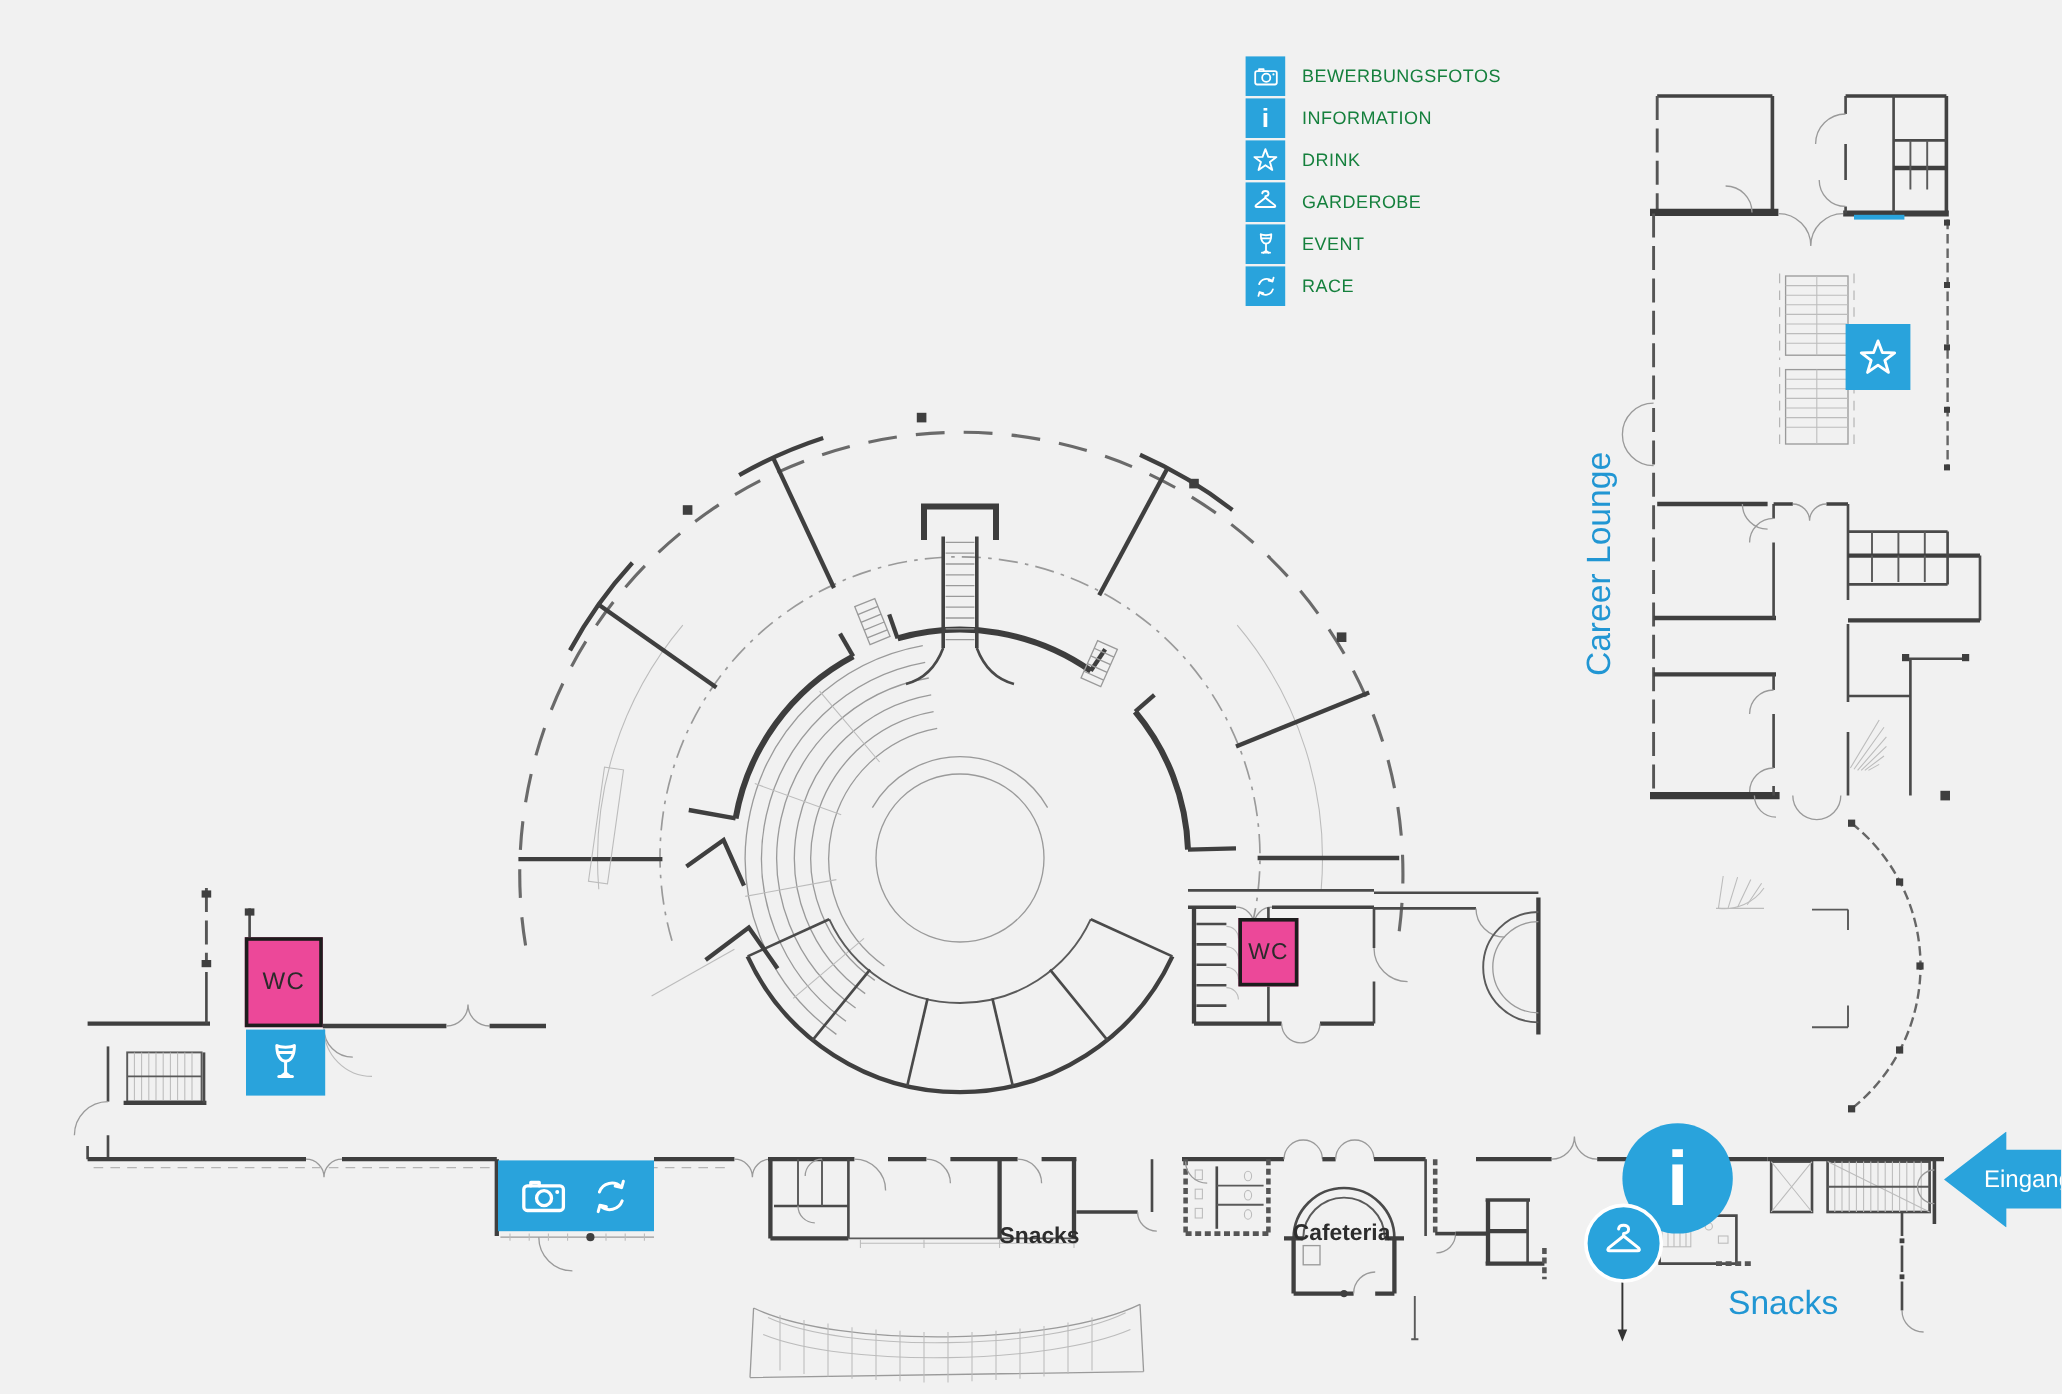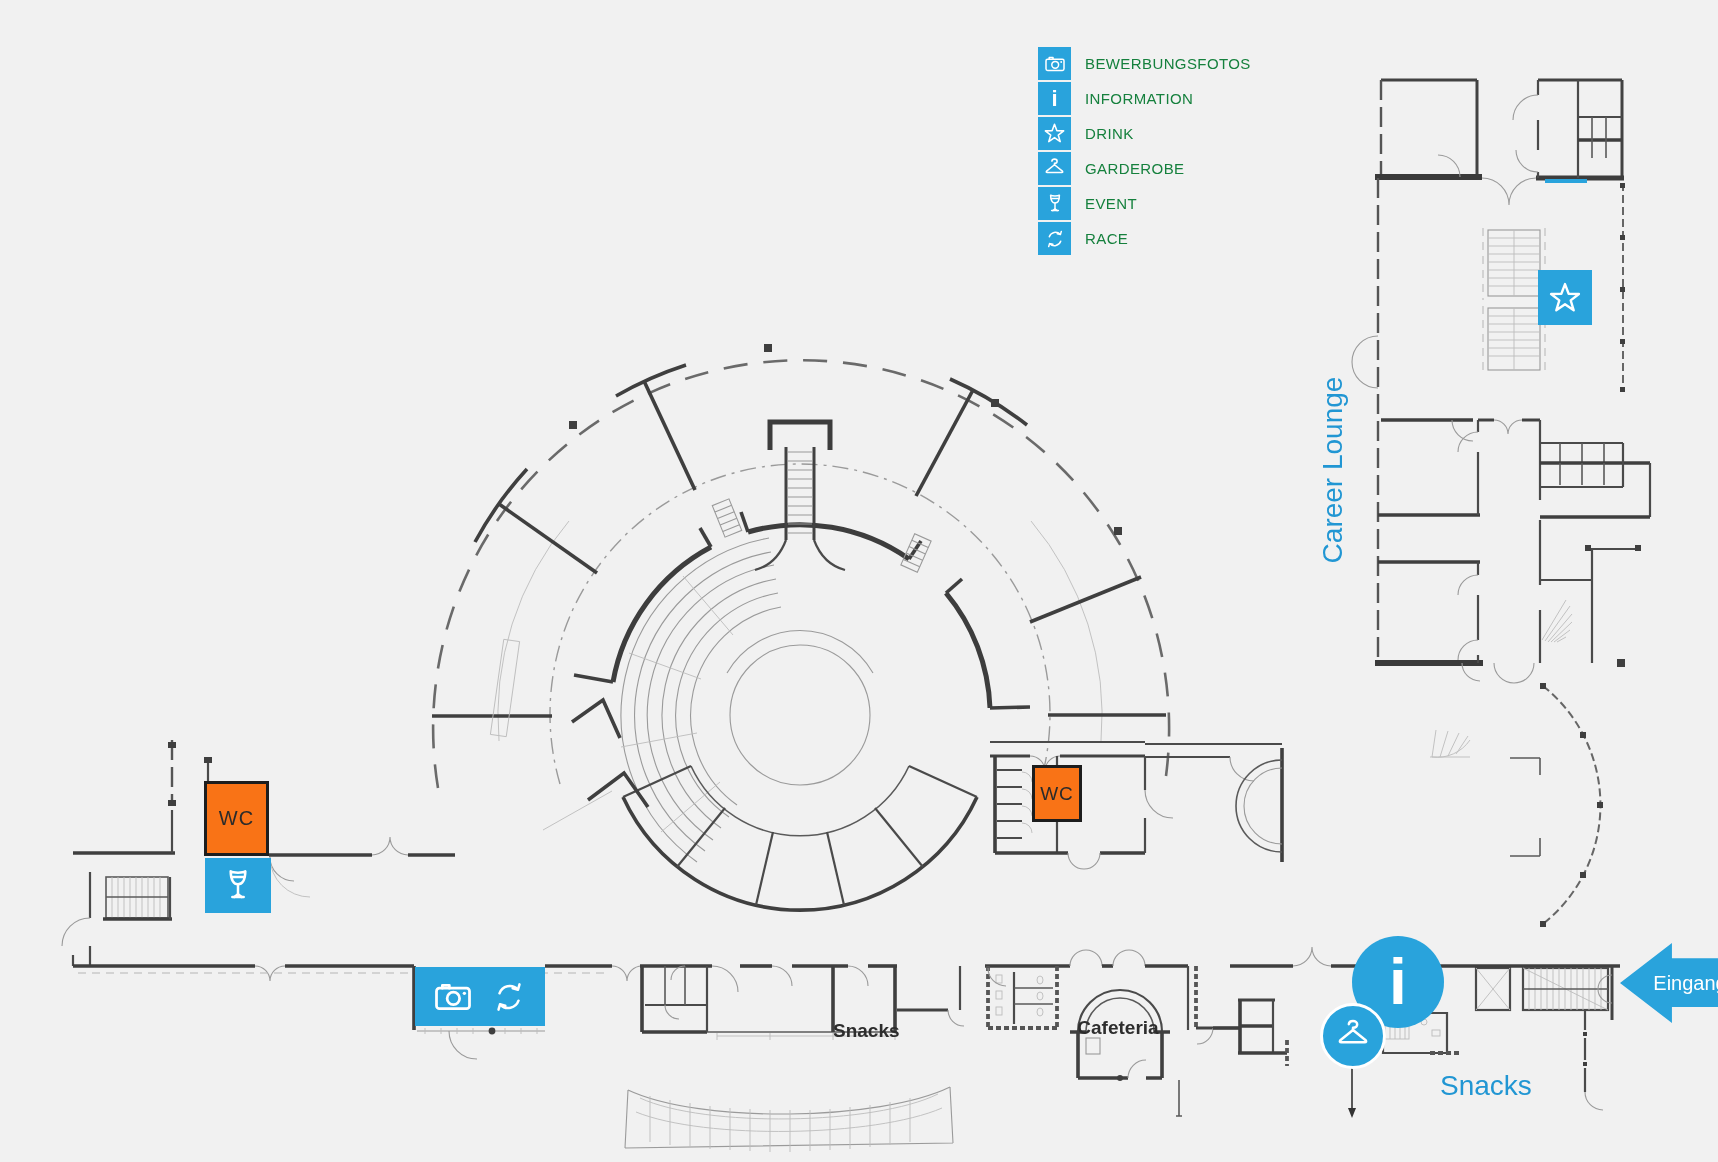--- a/index.html
+++ b/index.html
@@ -15,21 +15,21 @@
   svg .thin{stroke:#9a9a9a;stroke-width:1.1;fill:none;}
   svg .xthin{stroke:#bcbcbc;stroke-width:0.9;fill:none;}
   svg .dashbig{stroke:#6a6a6a;stroke-width:2.6;fill:none;stroke-dasharray:24 16;}
   svg .dashdot{stroke:#9a9a9a;stroke-width:1.4;fill:none;stroke-dasharray:16 6 3 6;}
   svg .win{stroke:#555;stroke-width:2.4;fill:none;stroke-dasharray:20 7;}
   svg .win2{stroke:#666;stroke-width:2;fill:none;stroke-dasharray:8 4;}
   svg .hatchw{stroke:#555;stroke-width:3.8;fill:none;stroke-dasharray:5 3;}
   svg .fillsq{fill:#3f3f3f;stroke:none;}
   svg .dashfaint{stroke:#b5b5b5;stroke-width:1;fill:none;stroke-dasharray:8 6;}
   .label{position:absolute;color:#2d2d2d;margin-top:48px;}
-  .roombox{position:absolute;background:#f97316;border:3px solid #1d1d1d;display:flex;
+  .roombox{position:absolute;background:#ec4899;border:3px solid #1d1d1d;display:flex;
            align-items:center;justify-content:center;font-size:20px;letter-spacing:1px;color:#2b2b2b;}
   .marker{position:absolute;display:flex;align-items:center;justify-content:center;gap:14px;}
   .marker svg{display:block;}
   .mk-stroke{stroke:#fff;stroke-width:1.5;fill:none;stroke-linecap:round;stroke-linejoin:round;}
   .legend{position:absolute;left:1038px;top:47px;}
   .legend-row{display:flex;align-items:center;height:33px;margin-bottom:2px;}
   .legend-icon{width:33px;height:33px;display:flex;align-items:center;justify-content:center;flex:0 0 33px;}
   .legend-label{margin-left:14px;font-size:15px;letter-spacing:.4px;color:#15803d;}
   .iglyph{color:#fff;font-weight:bold;font-family:"Liberation Sans",sans-serif;}
   .blue-text{position:absolute;color:#2196d3;}

